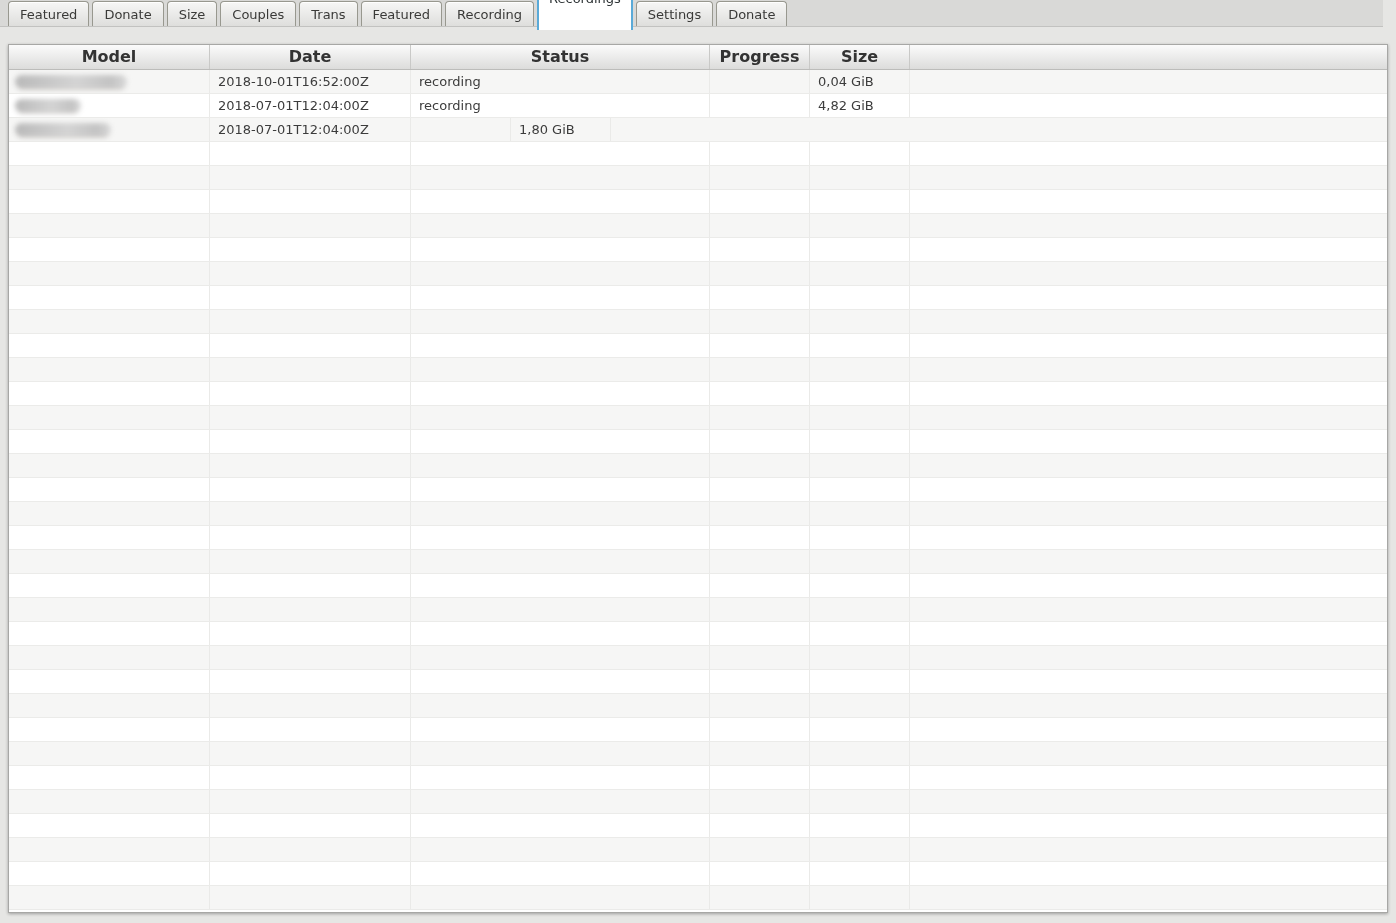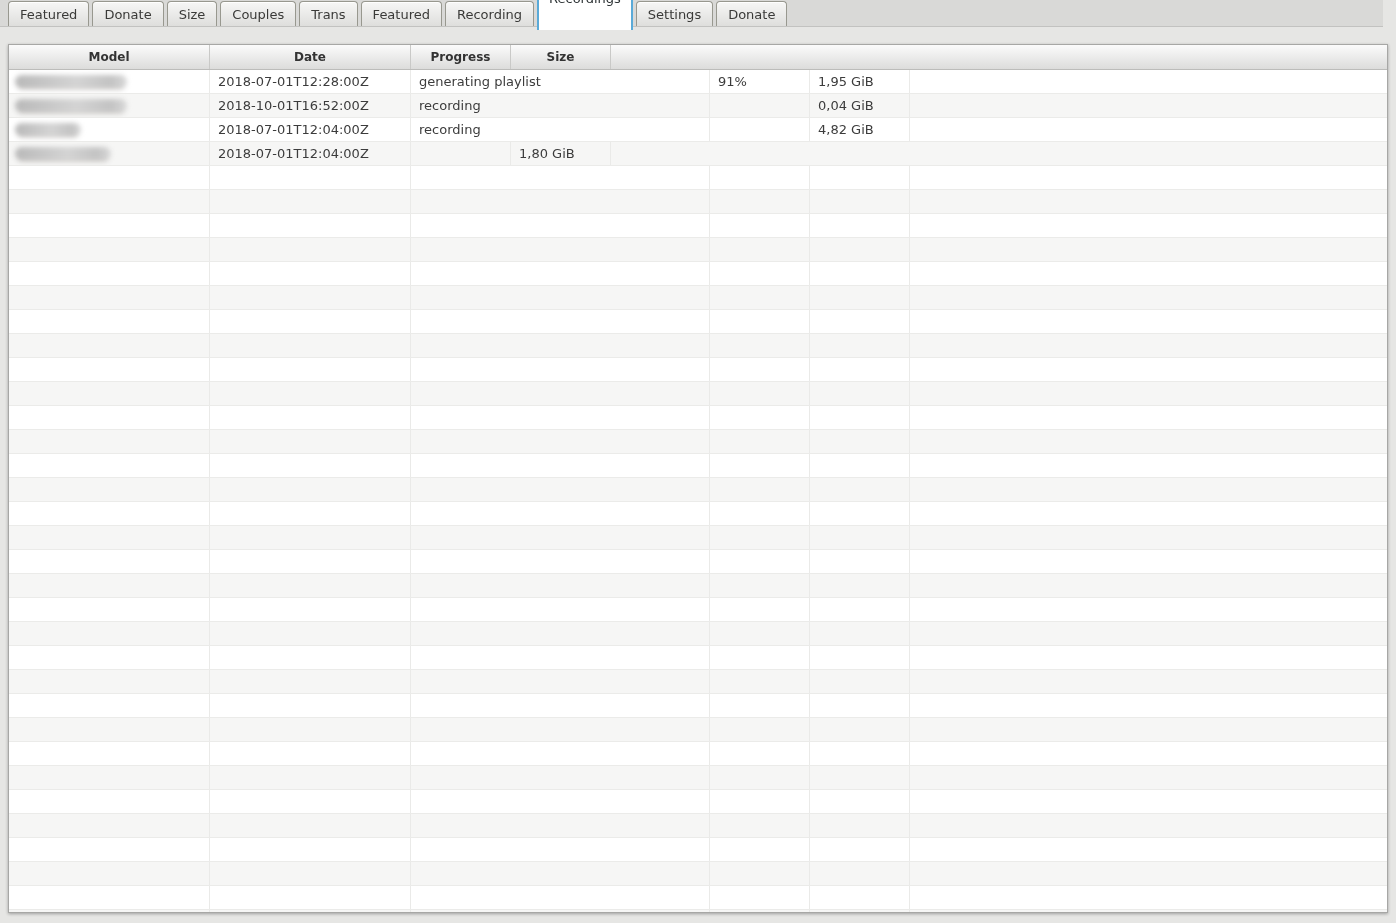--- a/index.html
+++ b/index.html
@@ -56,21 +56,21 @@
     display:flex; flex-direction:column;
     z-index:2;
   }
   .thead {
     display:flex; flex:0 0 25px;
     background:linear-gradient(#fbfbfb,#dcdcdb);
     border-bottom:1px solid #bcbcba;
     box-sizing:border-box;
   }
   .th {
-    font-size:12px; font-weight:bold; color:#333333;
+    font-size:16px; font-weight:bold; color:#333333;
     text-align:center; line-height:24px;
     border-right:1px solid #c9c9c7;
     box-sizing:border-box;
     overflow:hidden; white-space:nowrap;
   }
   .th:last-child { border-right:none; }
   .tbody { flex:1 1 auto; overflow:hidden; }
   .tr {
     display:flex; height:24px; box-sizing:border-box;
     border-bottom:1px solid #ebebe9;
@@ -115,35 +115,26 @@
     <div class="tab">Recording</div>
     <div class="tab active">Recordings</div>
     <div class="tab">Settings</div>
     <div class="tab">Donate</div>
   </div>
 
 <div class="table-frame">
   <div class="thead" id="thead">
       <div class="th col0">Model</div>
       <div class="th col1">Date</div>
+      <div class="th col2">Status</div>
       <div class="th col3">Progress</div>
       <div class="th col4">Size</div>
       <div class="th col5"></div>
     </div>
   <div class="tbody" id="tbody">
-      <div class="tr">
-        <div class="td col0">
-          <div class="blur-blob" style="width: 112px;"></div>
-        </div>
-        <div class="td col1">2018-07-01T12:28:00Z</div>
-        <div class="td col2">generating playlist</div>
-        <div class="td col3">91%</div>
-        <div class="td col4">1,95 GiB</div>
-        <div class="td col5"></div>
-      </div>
       <div class="tr alt">
         <div class="td col0">
           <div class="blur-blob" style="width: 112px;"></div>
         </div>
         <div class="td col1">2018-10-01T16:52:00Z</div>
         <div class="td col2">recording</div>
         <div class="td col3"></div>
         <div class="td col4">0,04 GiB</div>
         <div class="td col5"></div>
       </div>

